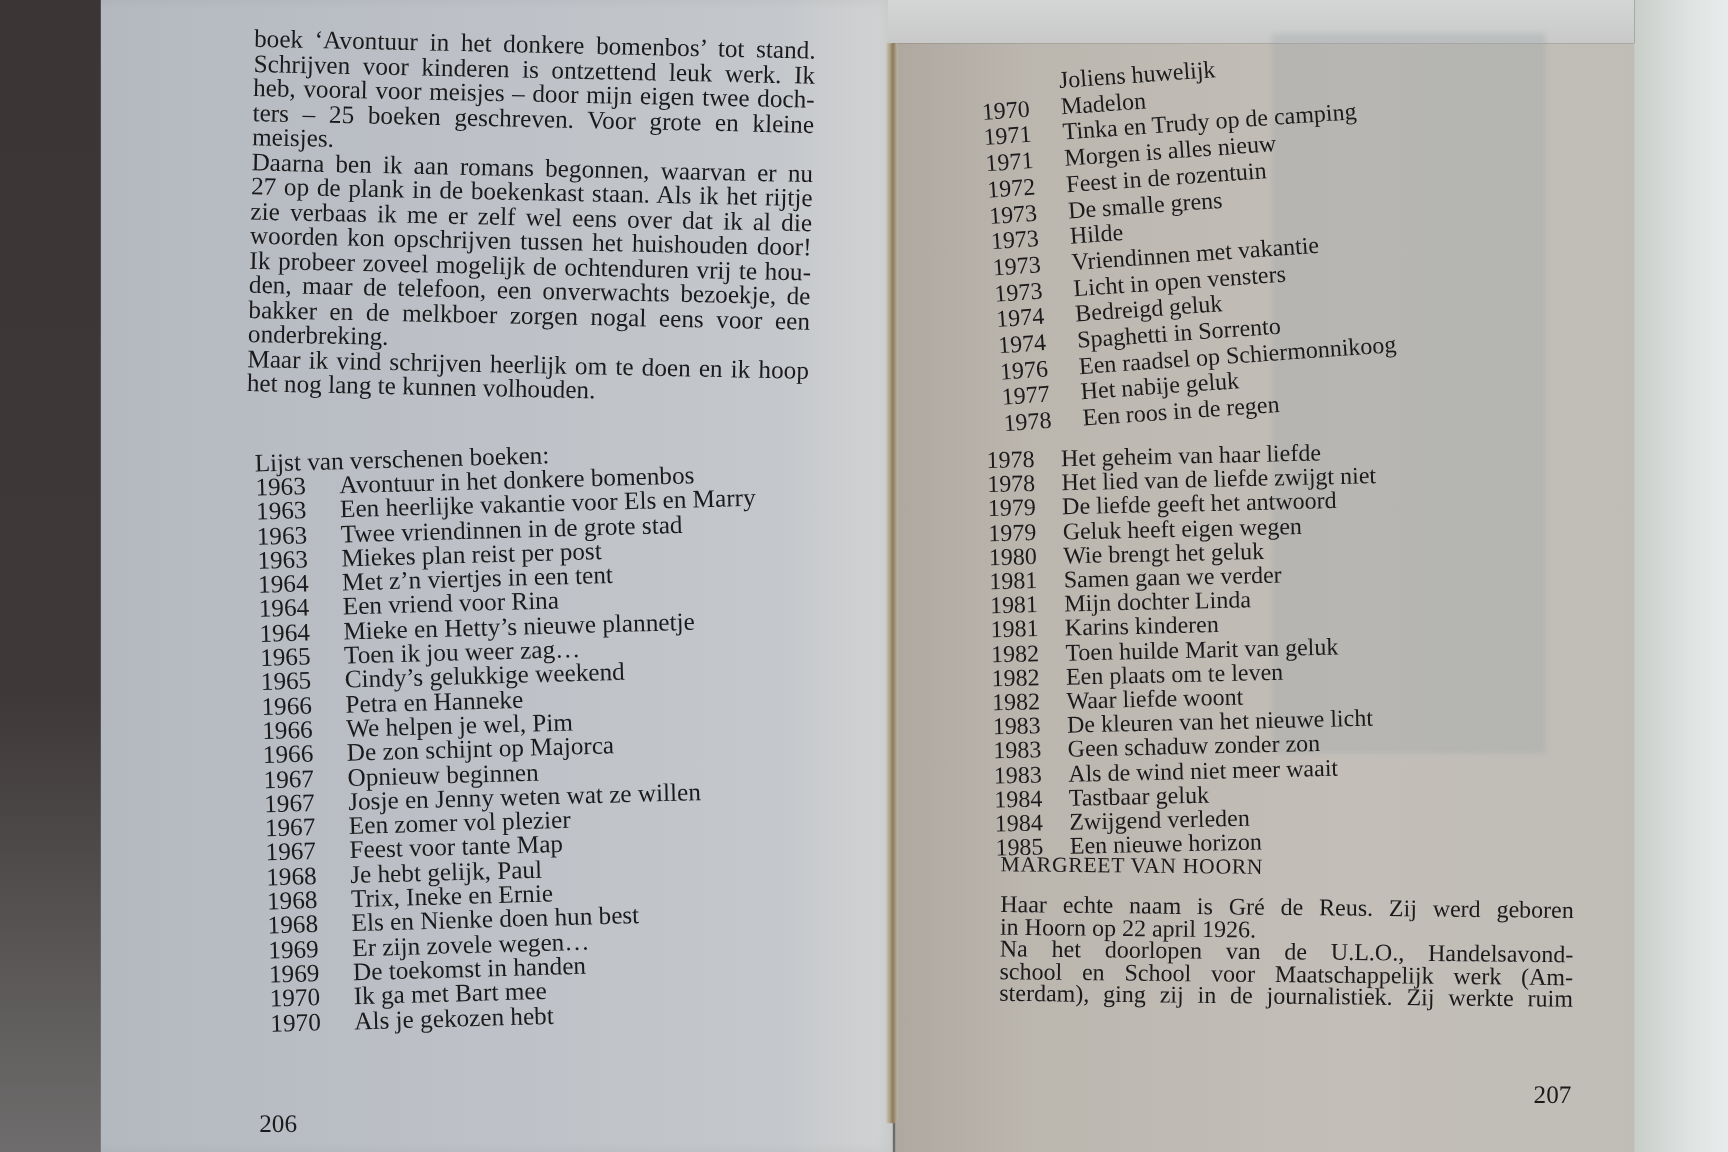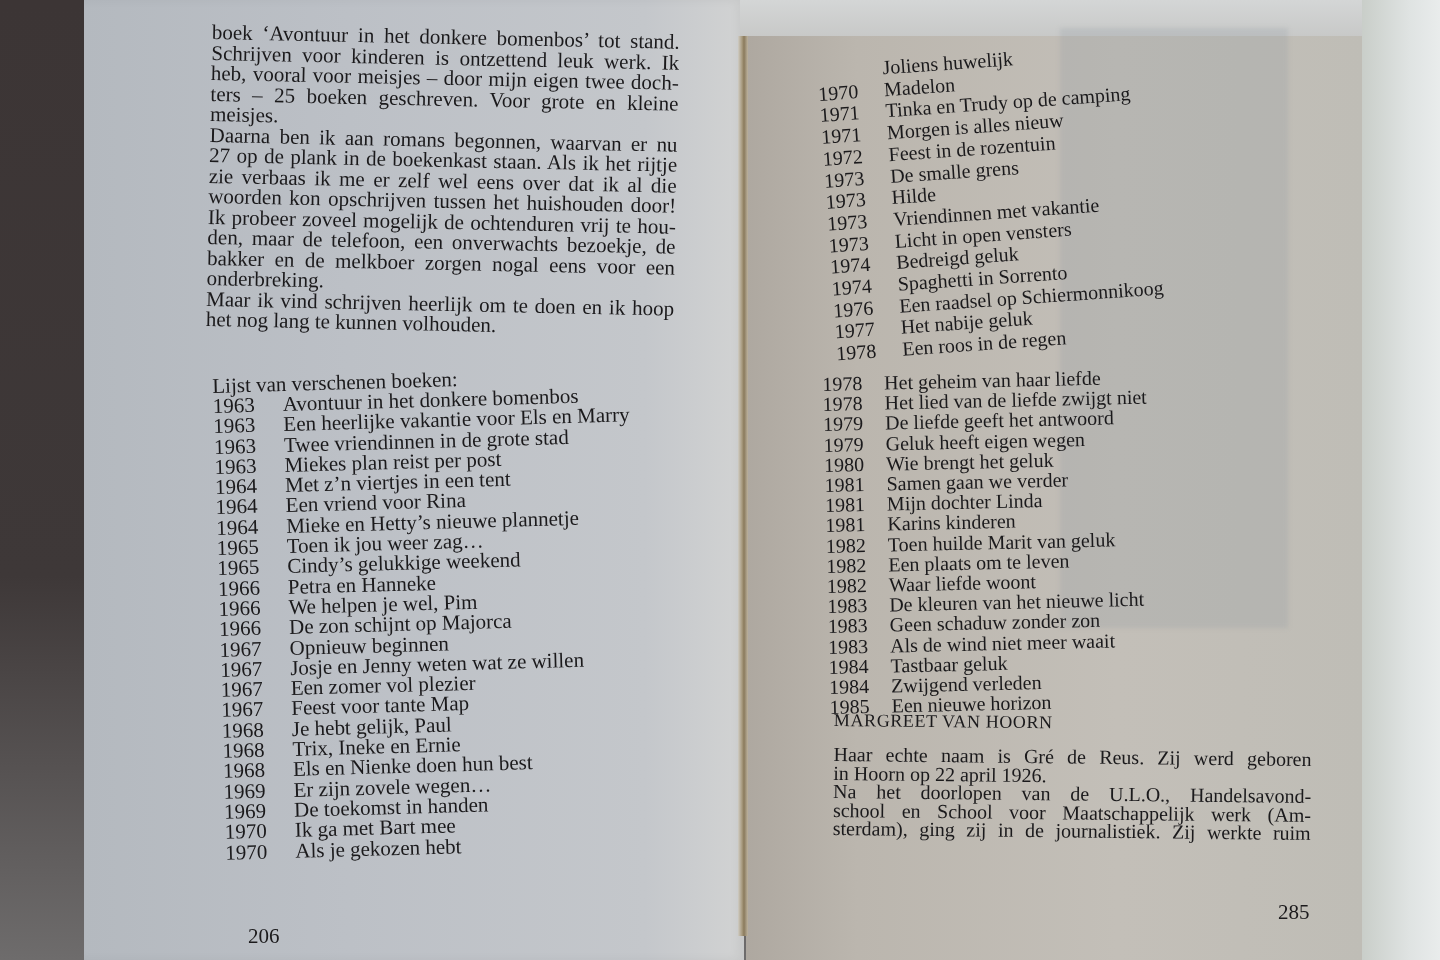--- a/index.html
+++ b/index.html
@@ -116,21 +116,21 @@
     width: 460px;
     transform: rotate(-1.6deg);
     transform-origin: 0 0;
   }
   .left-list .book-row { line-height: 20.3px; }
 
   .page-num {
     position: absolute;
     font-size: 21px;
   }
-  .pn-left { left: 216px; top: 924px; margin-left: 32px; }
+  .pn-left { left: 216px; top: 924px; }
   .pn-right { left: 1278px; top: 900px; }
 
   
   .right-list {
     position: absolute;
     left: 816px;
     top: 62px;
     width: 380px;
     transform: rotate(-4deg);
     transform-origin: 0 0;
@@ -433,14 +433,14 @@
 
   <div class="author-block text">
     <span class="author-name">MARGREET VAN HOORN</span>
     <span class="author-line">Haar echte naam is Gré de Reus. Zij werd geboren</span>
     <span class="author-line short">in Hoorn op 22 april 1926.</span>
     <span class="author-line">Na het doorlopen van de U.L.O., Handelsavond-</span>
     <span class="author-line">school en School voor Maatschappelijk werk (Am-</span>
     <span class="author-line">sterdam), ging zij in de journalistiek. Zij werkte ruim</span>
   </div>
 
-  <span class="page-num pn-right text">285</span>
+  <span class="page-num pn-right text">207</span>
 </div>
 
 </body></html>

